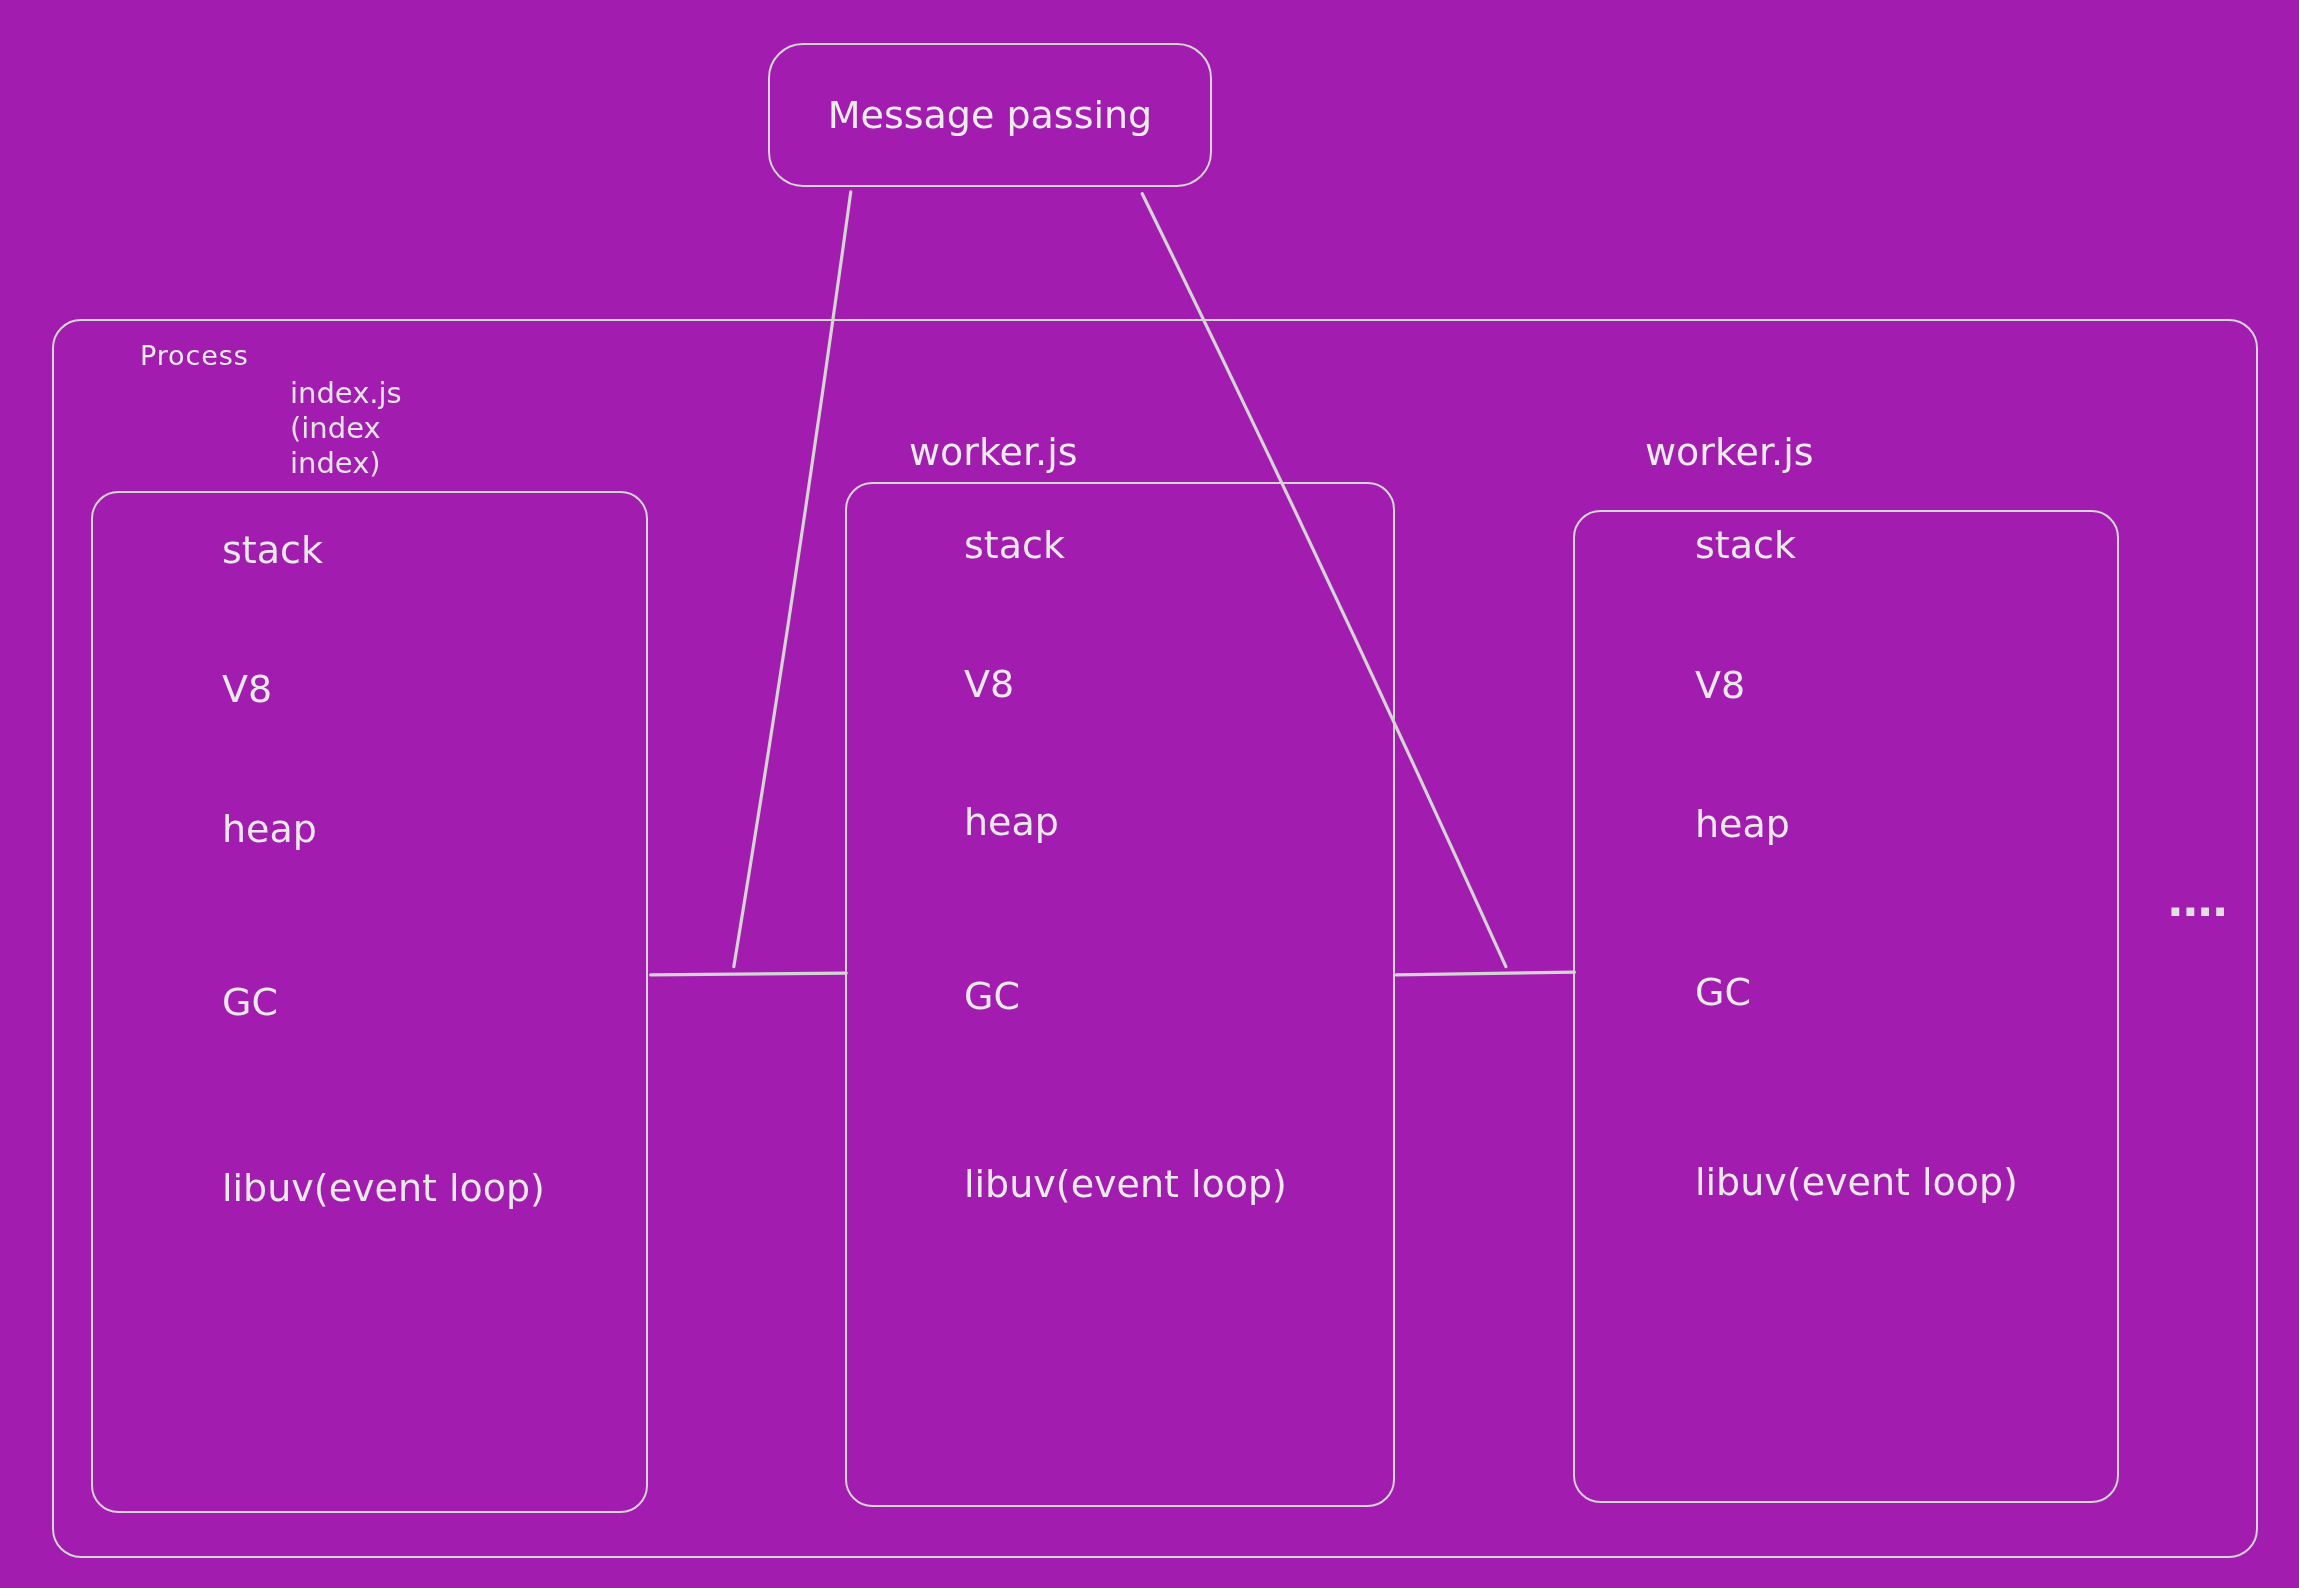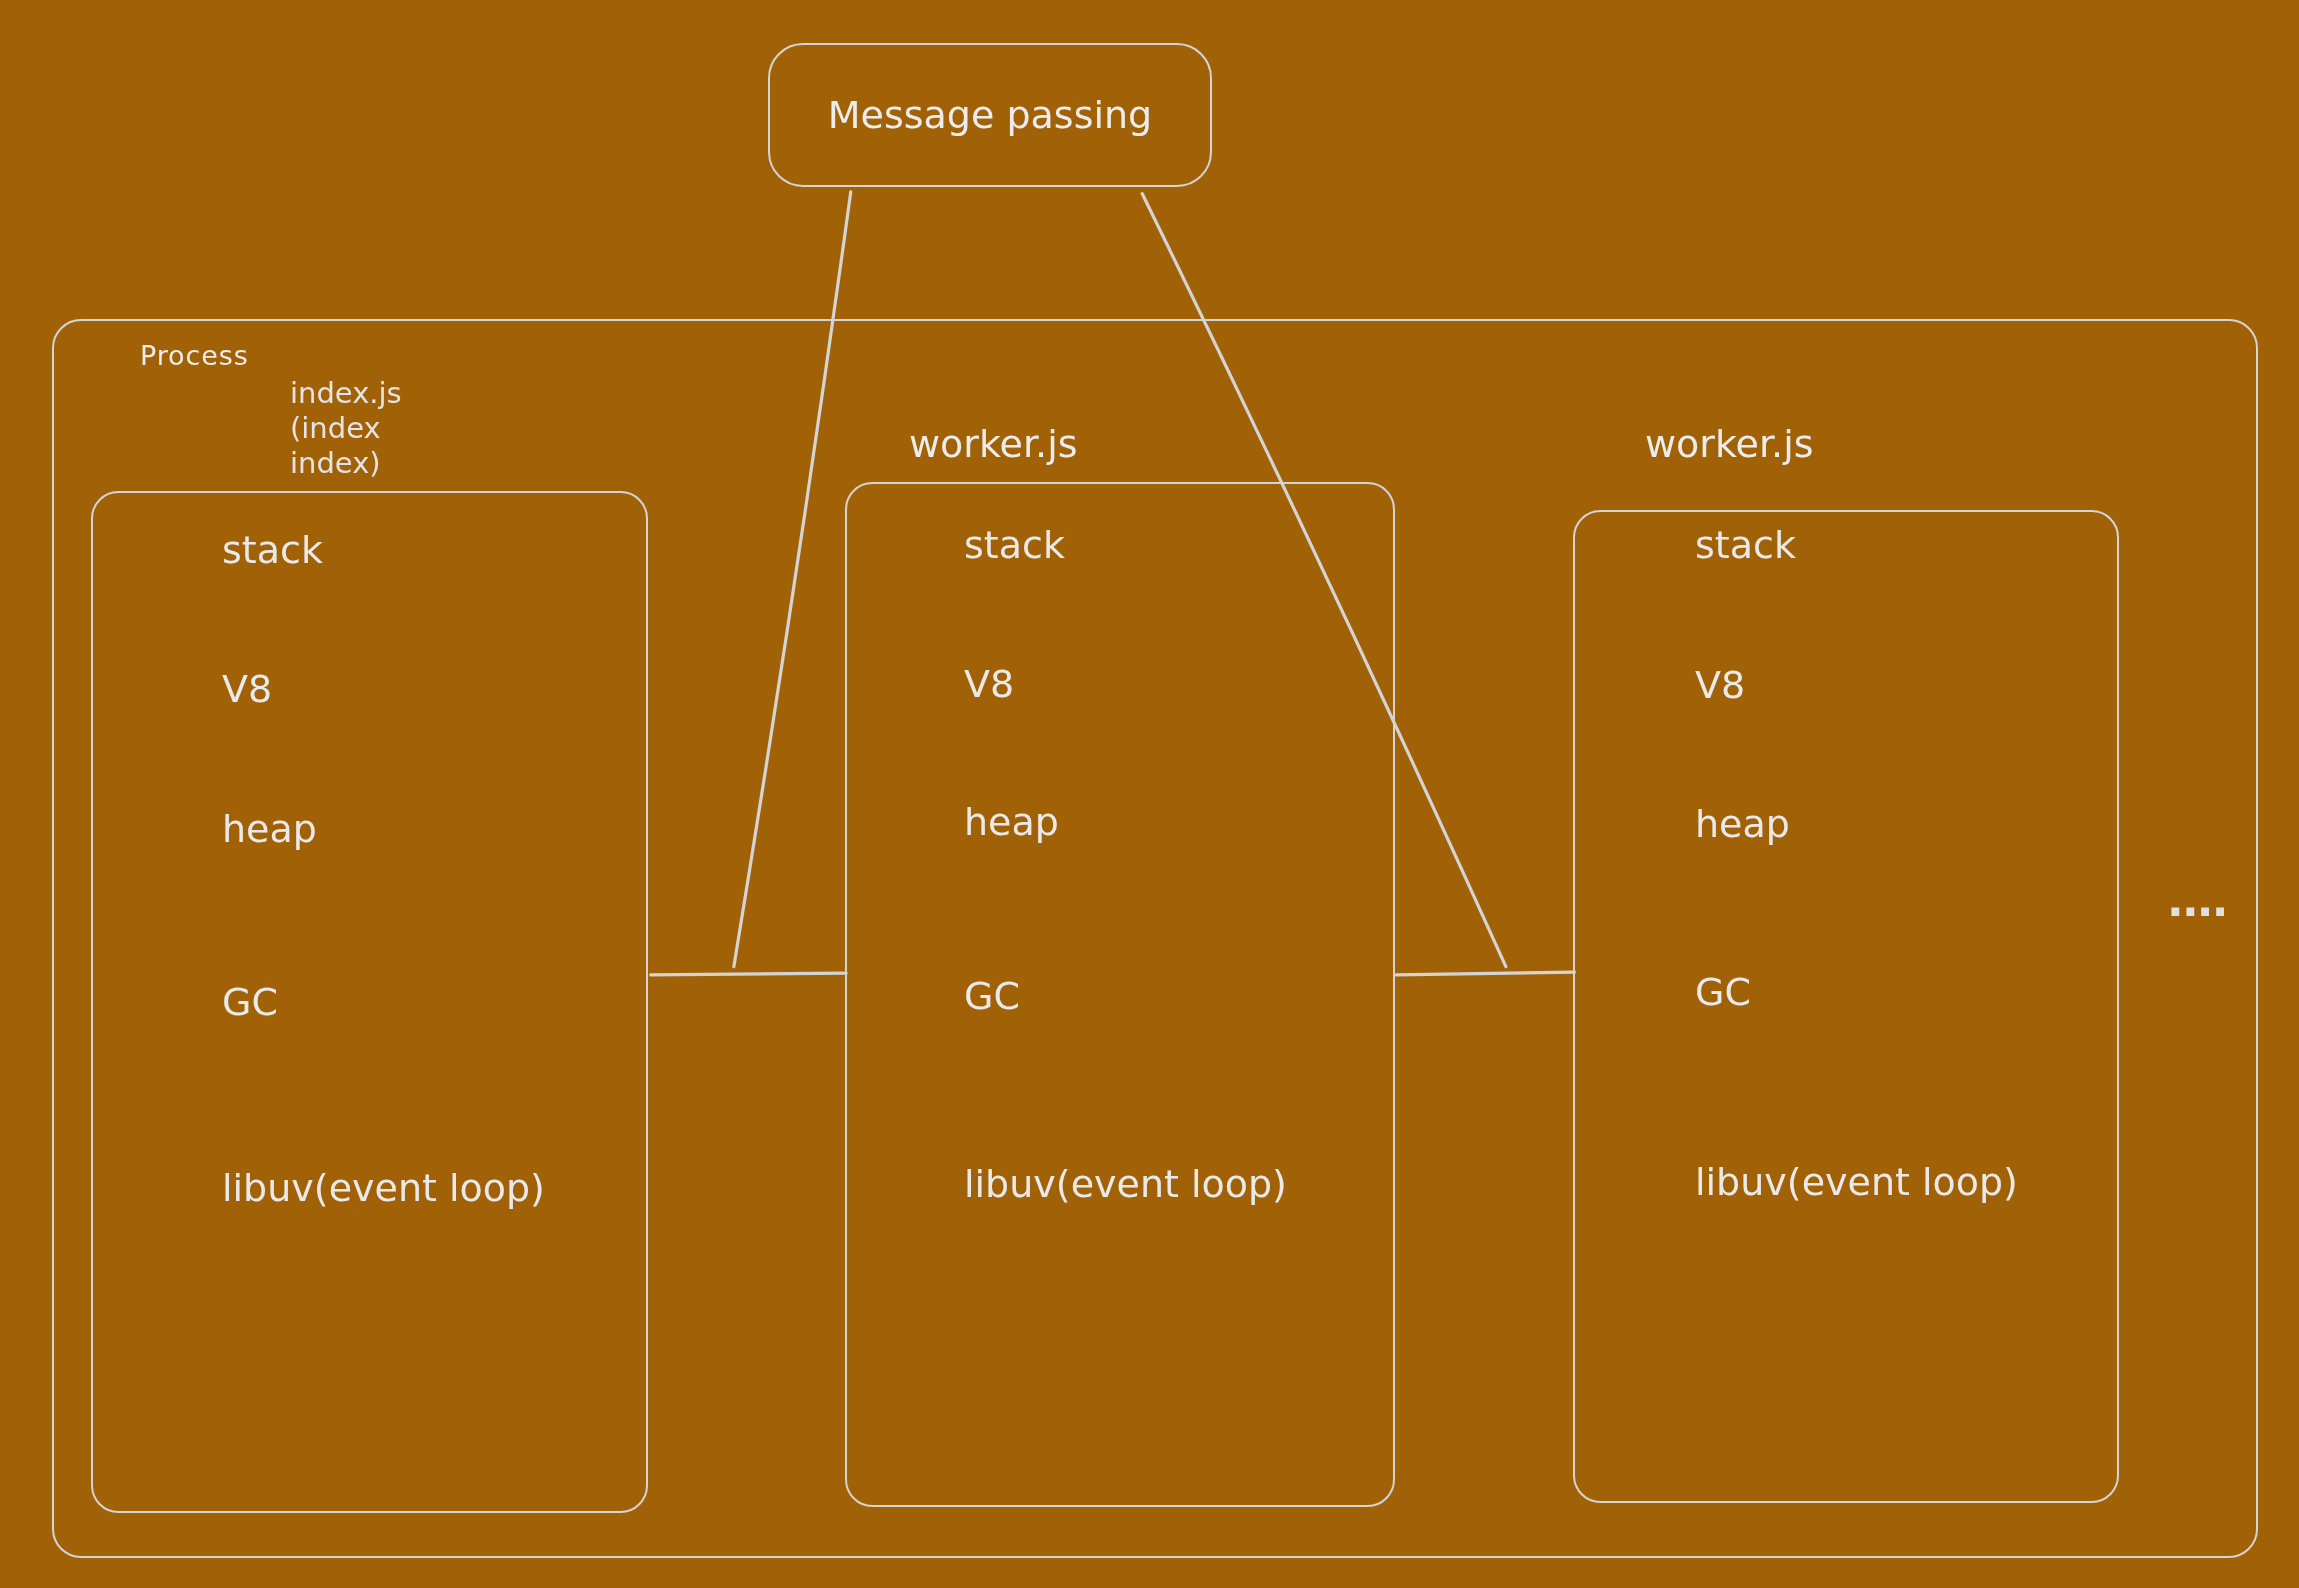--- a/index.html
+++ b/index.html
@@ -1,19 +1,19 @@
 <!DOCTYPE html>
 <html style="font-size:14.6px"><head>
 <meta charset="utf-8">
 <style>
   html,body{margin:0;padding:0;background:#0d0d0d;}
   .canvas{
     position:relative;
     width:2300px;height:1588px;
-    background:#a16207;
+    background:#a21caf;
     overflow:hidden;
     font-family:"DejaVu Sans", sans-serif;
     color:#e9e9e9;
   }
   .box{
     position:absolute;
     border:2.7px solid #d4d4d4;
     background:transparent;
     box-sizing:border-box;
   }
@@ -35,21 +35,21 @@
   .thread-box.worker1{ left:845px;top:482px;width:550px;height:1025px; }
   .thread-box.worker2{ left:1573px;top:510px;width:546px;height:993px; }
 
   .label{ position:absolute; white-space:nowrap; }
   .process-label{ left:140px;top:340px;font-size:27px;letter-spacing:0.9px;color:#ececec; }
   .annotation{
     position:absolute;left:290px;top:376px;
     font-size:29px;line-height:35px;color:#e3e3e3;
   }
   .annotation span{display:block;}
-  .worker-title{ font-size:38px;color:#ececec; }
+  .worker-title{ font-size:38px;color:#ececec;margin-top:8px; }
   .worker-title.w1{ left:909px;top:422px; }
   .worker-title.w2{ left:1645px;top:422px; }
 
   .item{ position:absolute; font-size:38px; color:#e9e9e9; white-space:nowrap; }
   
   .m-i0{left:222px;top:528px;} .m-i1{left:222px;top:667px;} .m-i2{left:222px;top:807px;}
   .m-i3{left:222px;top:980px;} .m-i4{left:222px;top:1166px;}
   
   .w1-i0{left:964px;top:523px;} .w1-i1{left:964px;top:662px;} .w1-i2{left:964px;top:800px;}
   .w1-i3{left:964px;top:974px;} .w1-i4{left:964px;top:1162px;}

